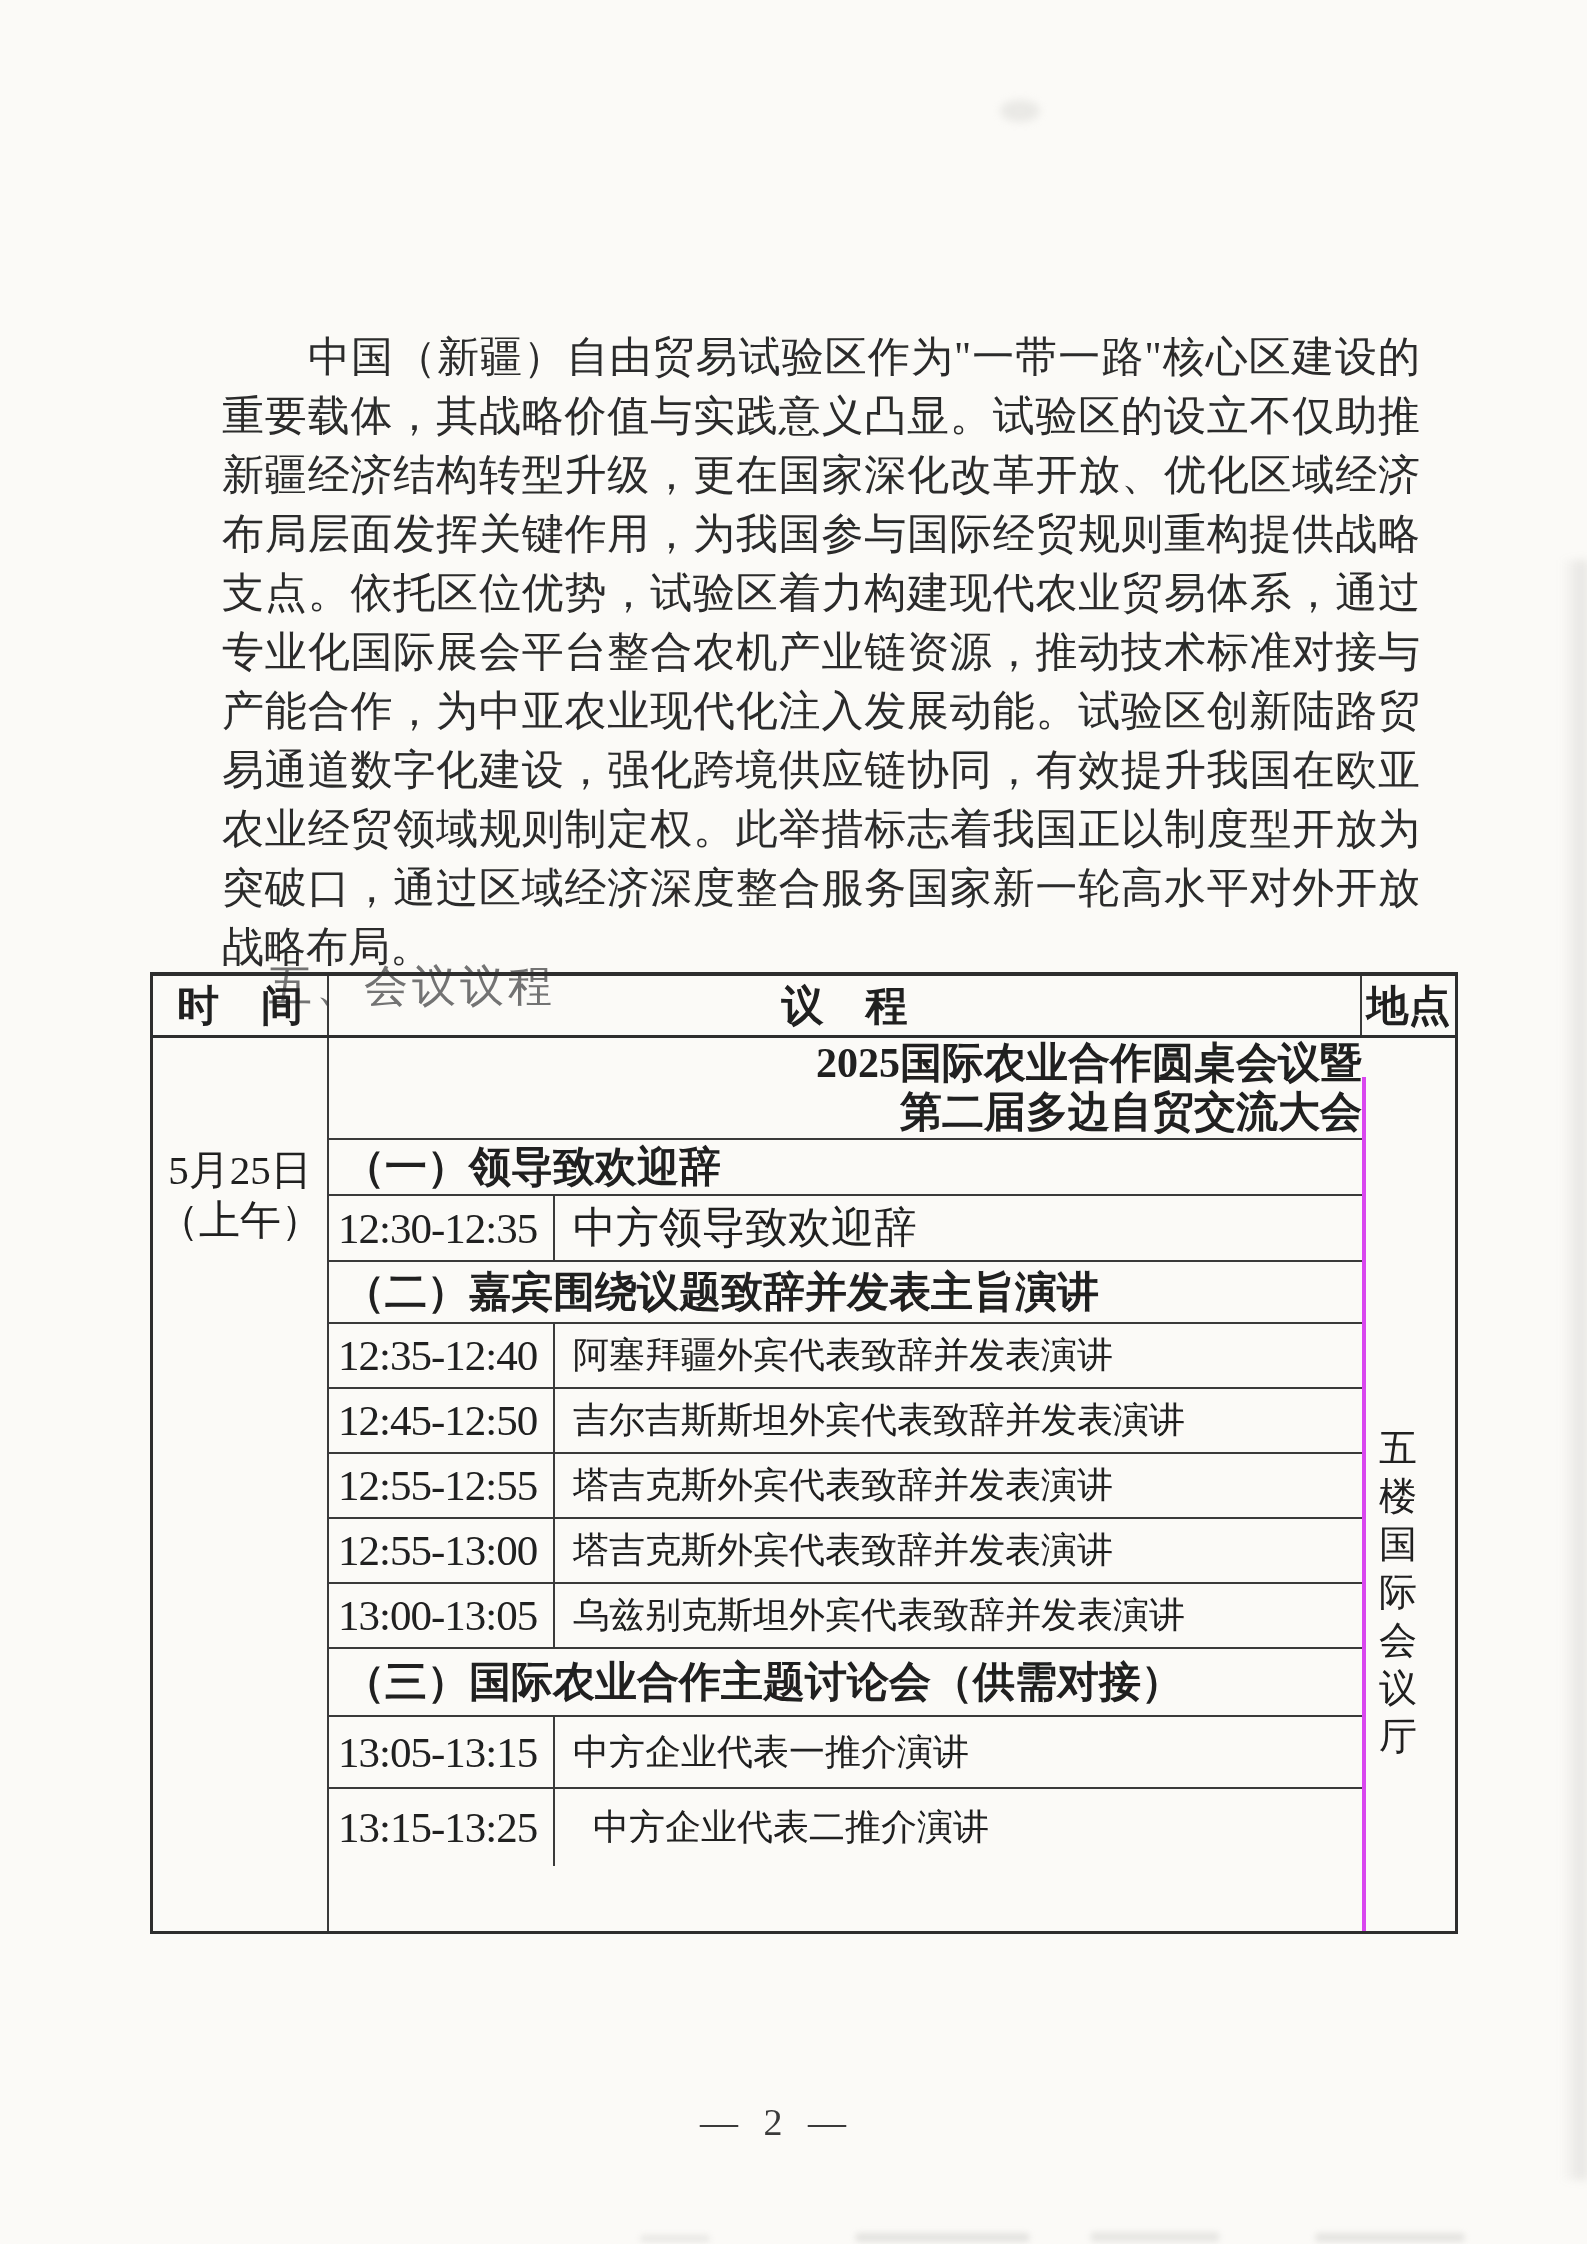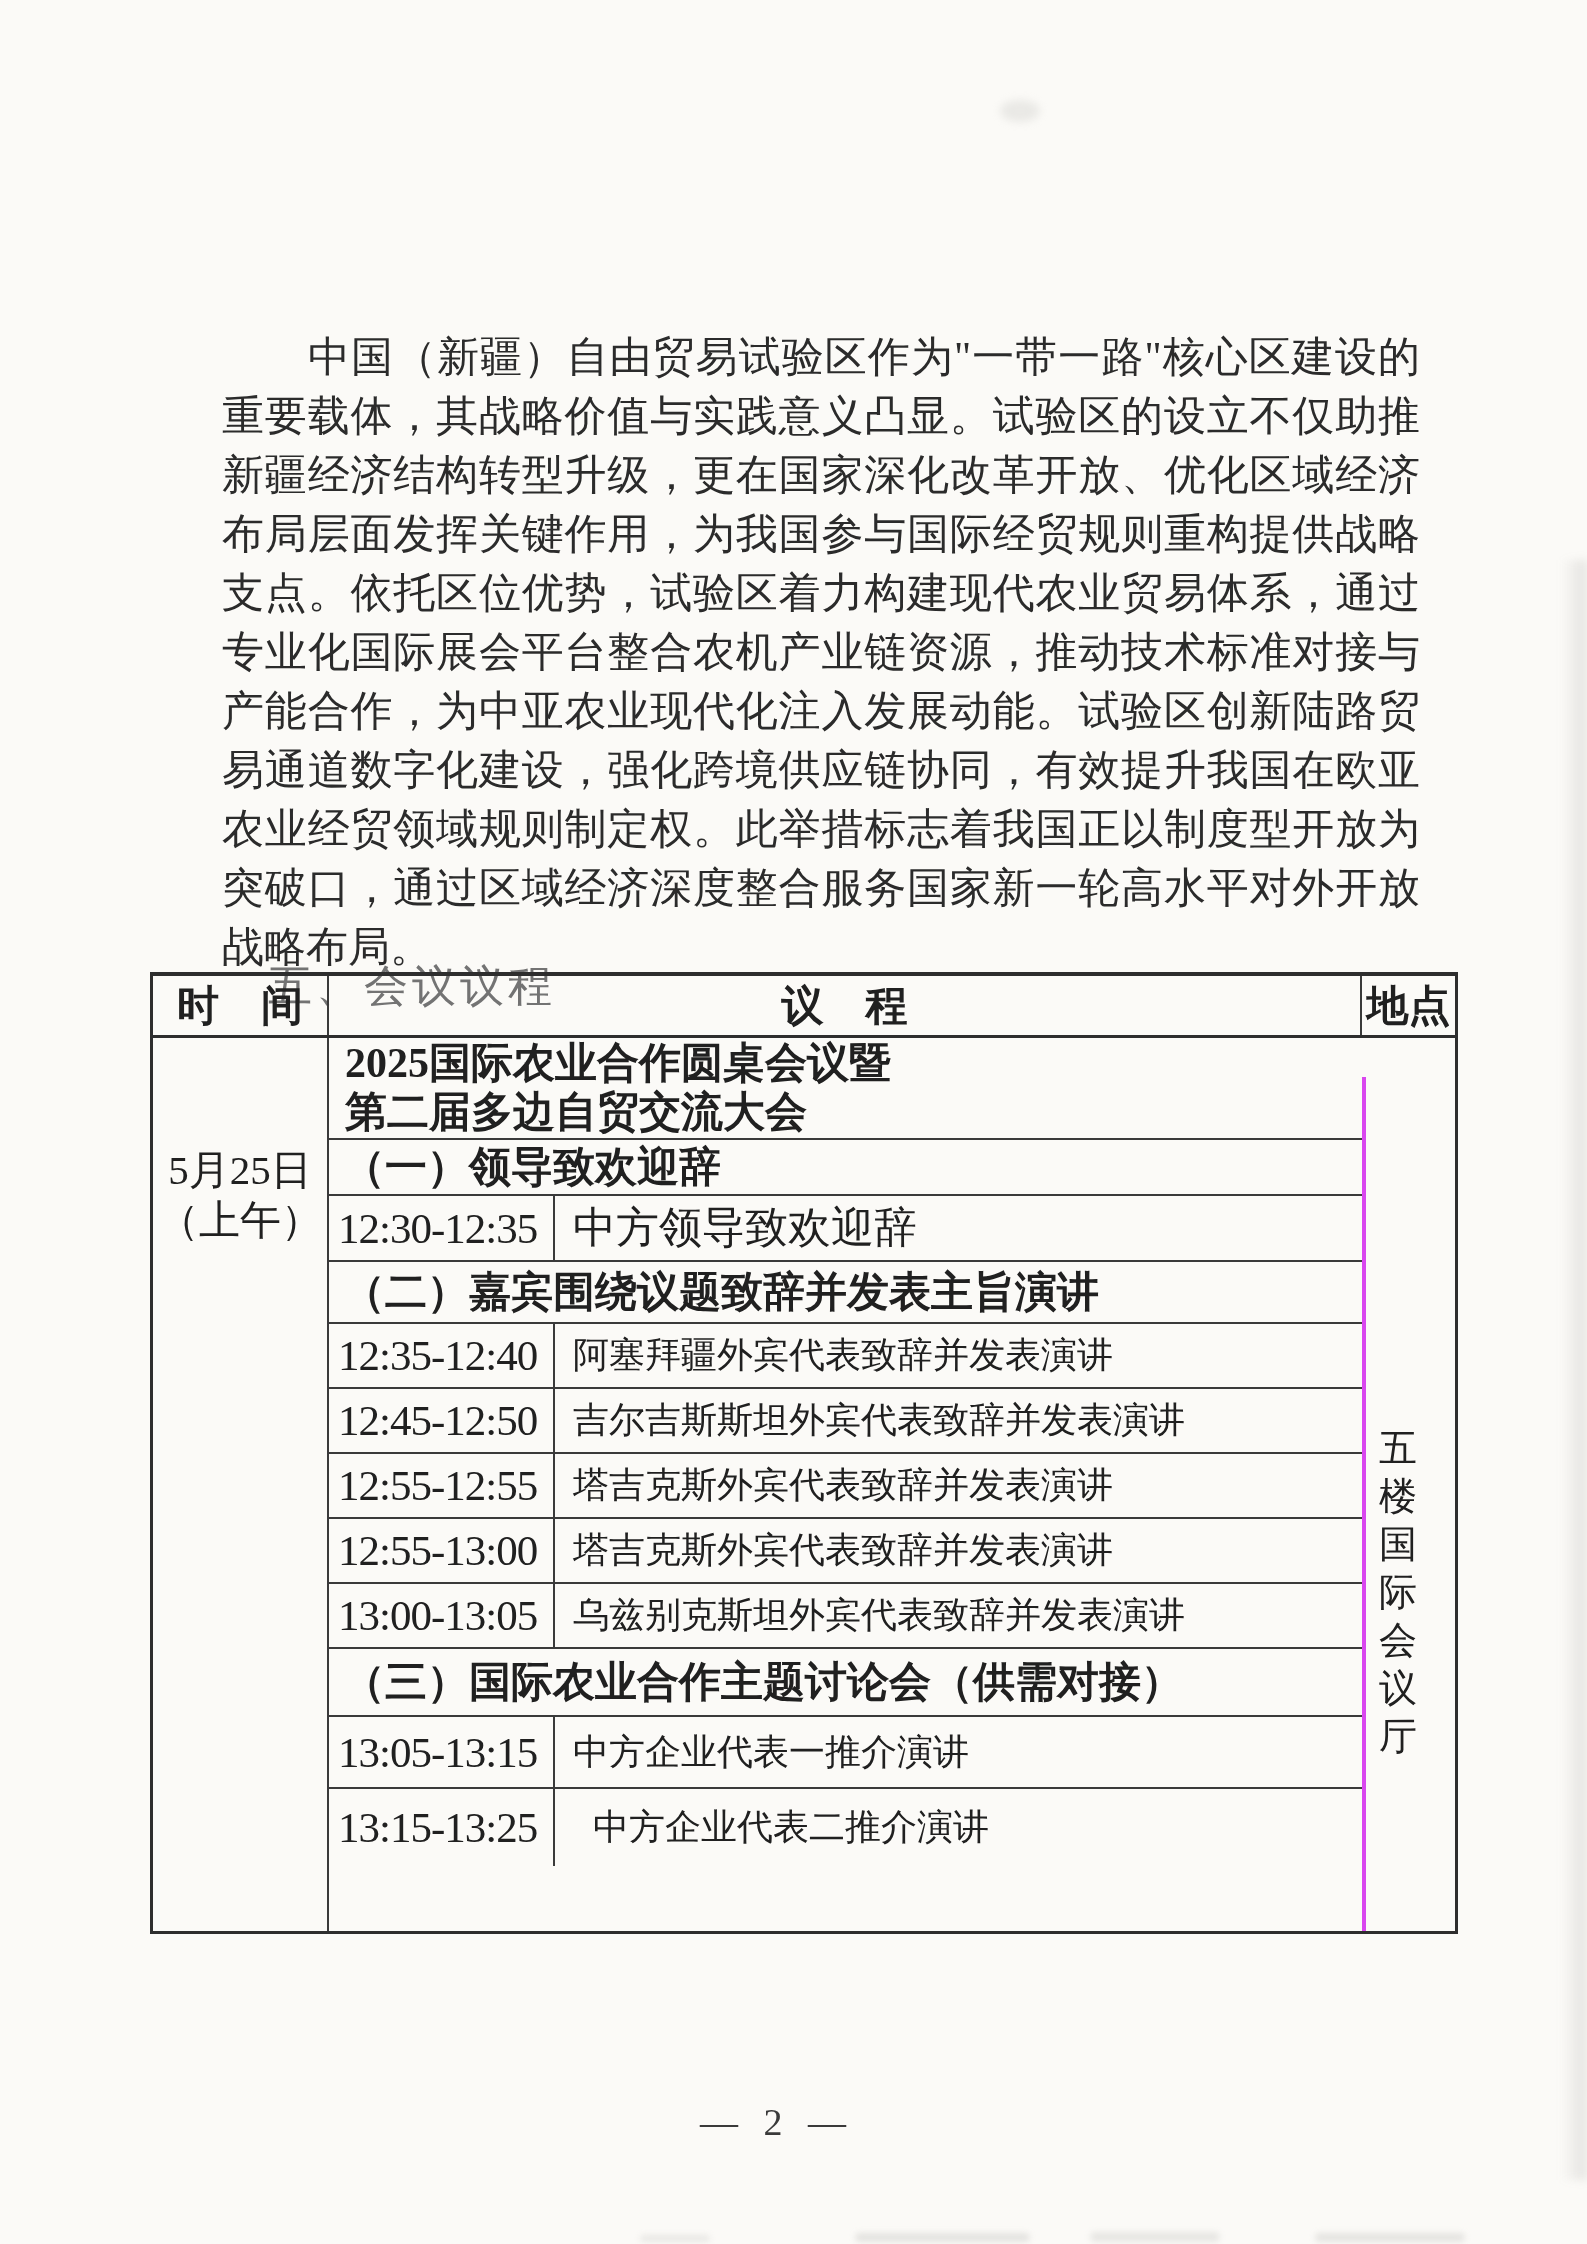--- a/index.html
+++ b/index.html
@@ -36,21 +36,21 @@
   .thead{
     display:flex;height:62px;box-sizing:border-box;
     border-bottom:3px solid #2e2e2e;font-weight:bold;
   }
   .th{display:flex;align-items:center;justify-content:center;font-size:42px;box-sizing:border-box;}
   .th-time{width:176px;border-right:2px solid #3a3a3a;}
   .th-agenda{flex:1;border-right:2px solid #3a3a3a;}
   .th-loc{width:93px;}
   .tbody{display:flex;height:893px;}
   .cell-time{width:176px;box-sizing:border-box;border-right:2px solid #3a3a3a;position:relative;}
-  .cell-agenda{flex:1;display:flex;flex-direction:column;min-width:0;}
+  .cell-agenda{flex:1;display:flex;flex-direction:column;min-width:0;text-align:right;}
   .cell-loc{width:93px;box-sizing:border-box;border-left:4px solid #d946ef;position:relative;margin-top:39px;}
   .date-block{
     position:absolute;top:107px;left:0;width:100%;
     text-align:center;font-size:41px;line-height:50px;
   }
   .loc-block{
     position:absolute;top:347px;left:13px;
     text-align:left;font-size:38px;line-height:48px;letter-spacing:4px;
   }
   .title-row{

